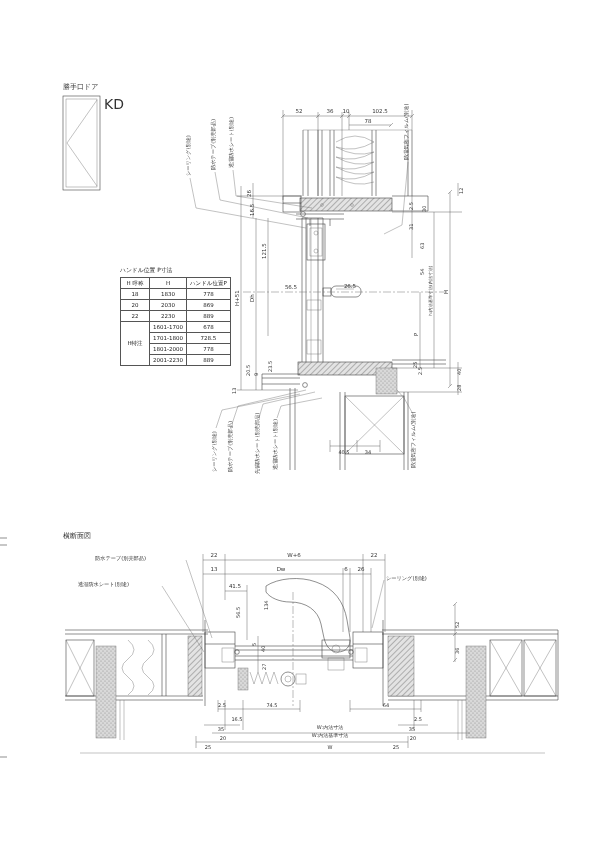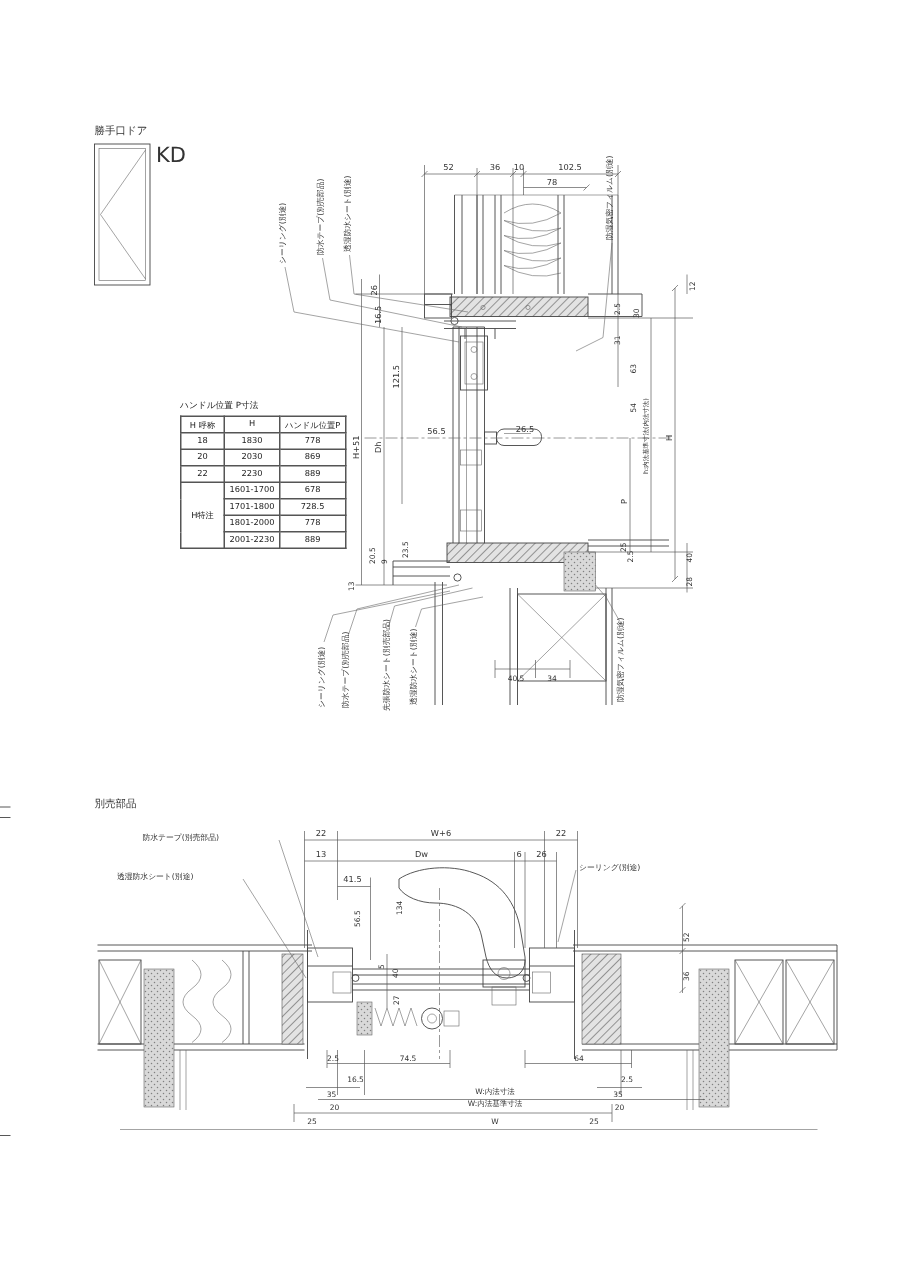--- a/index.html
+++ b/index.html
@@ -25,21 +25,21 @@
   td,th{border:0.5px solid #555;padding:1px 3px;font-weight:normal;text-align:center;
         font-size:5.5px;min-width:22px;height:8px;}
 </style>
 </head>
 <body>
 
 <div class="sheet">
 
   <div class="sec-label" style="left:63px;top:82px;">勝手口ドア</div>
   <div class="kd-label">KD</div>
-  <div class="sec-label" style="left:63px;top:531px;">別売部品</div>
+  <div class="sec-label" style="left:63px;top:531px;">横断面図</div>
 
   <div class="tbl">
     <p class="tbl-title">ハンドル位置 P寸法</p>
     <table>
       <tbody>
           <tr>
         <th>H 呼称</th>
         <th>H</th>
         <th>ハンドル位置P</th>
       </tr>

